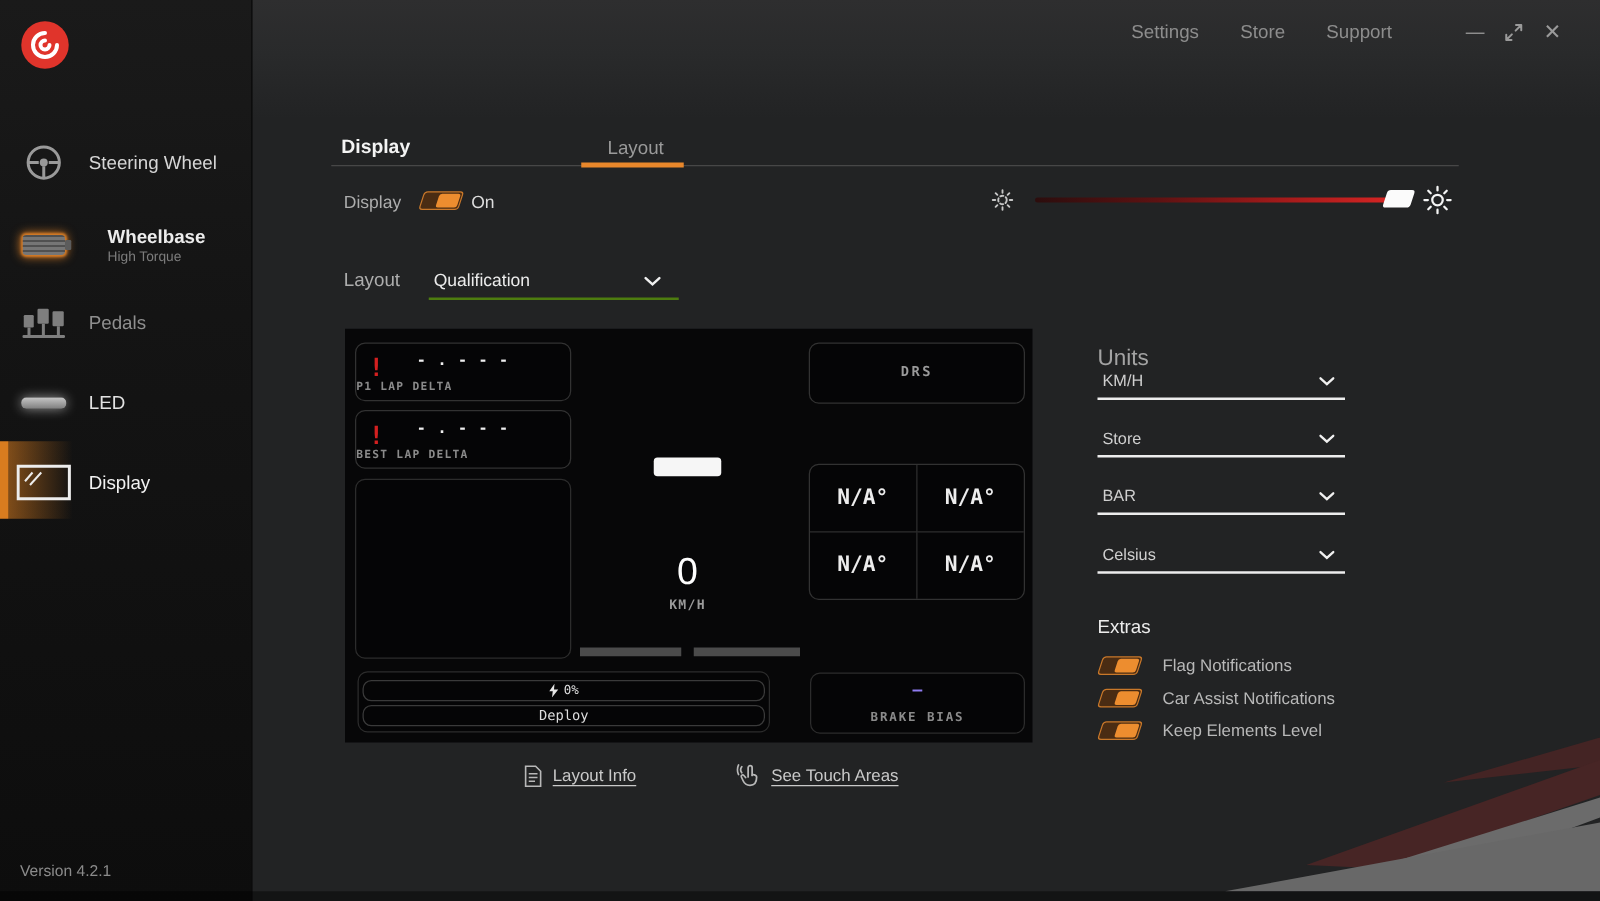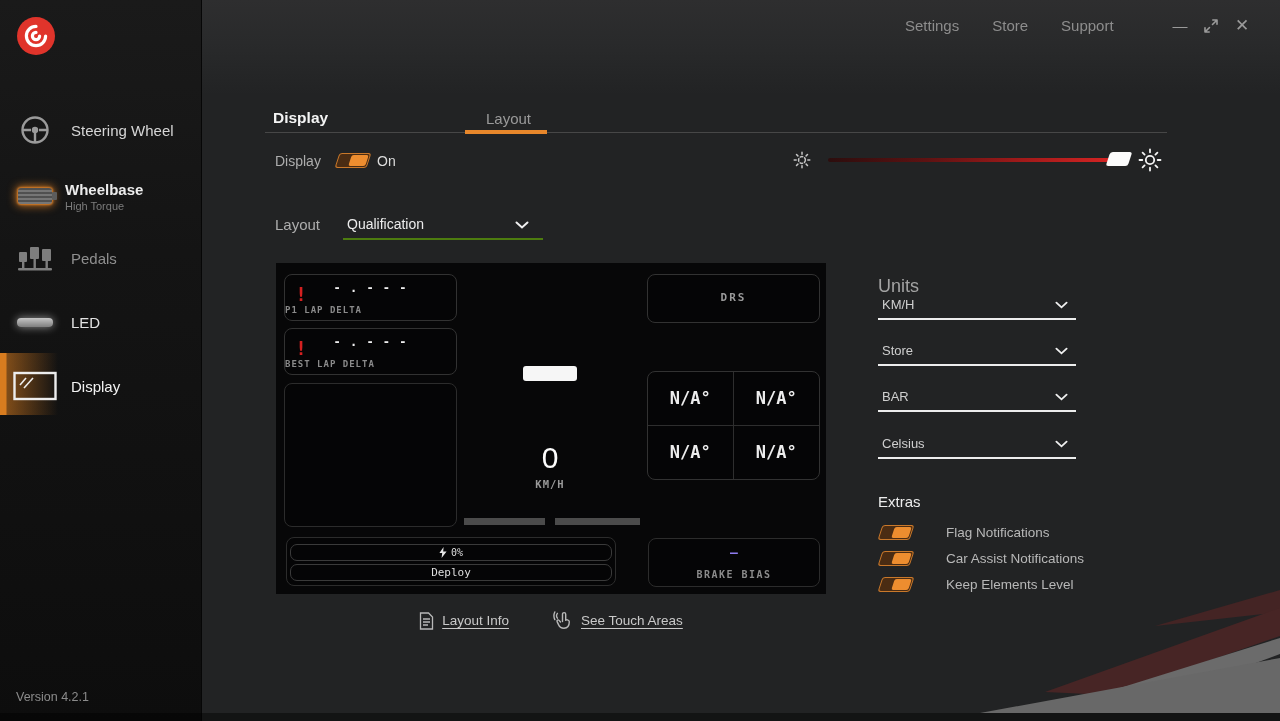--- a/index.html
+++ b/index.html
@@ -106,32 +106,32 @@
     font-size:10px;color:#dedede;}
   .ebar-top{top:6px;} .ebar-bot{top:26px;font-size:11px;}
   .box-brake{left:372px;top:275px;width:170px;height:47px;border-color:#2c2c2c;}
   .brake-dash{position:absolute;left:0;right:0;top:6px;text-align:center;
     font-size:13px;font-weight:bold;color:#8f7cf0;}
   .brake-lbl{position:absolute;left:0;right:0;bottom:6px;text-align:center;
     font-size:10px;font-weight:bold;color:#8b8b8b;letter-spacing:1.5px;}
 
   
   .footer-links{left:276px;top:611px;width:550px;display:flex;justify-content:center;gap:44px;}
-  .flink{display:flex;align-items:center;gap:8px;cursor:pointer;}
+  .flink{display:flex;align-items:center;gap:8px;cursor:pointer;margin-left:36px;}
   .flink span{font-size:13.5px;color:#c9c9c9;text-decoration:underline;text-underline-offset:3px;}
 
   
   .units-title{left:878px;top:276px;font-size:18px;color:#a3a3a3;}
   .udd{left:878px;width:198px;height:24px;border-bottom:2px solid #ededed;cursor:pointer;}
   .udd .val{position:absolute;left:4px;top:3px;font-size:13px;color:#cfcfcf;}
   .udd .chev{position:absolute;right:8px;top:7px;}
   .udd1{top:294px;} .udd2{top:340px;} .udd3{top:386px;} .udd4{top:433px;}
   .extras-title{left:878px;top:493px;font-size:15px;color:#ececec;}
   .xrow{left:880px;display:flex;align-items:center;gap:18px;}
-  .xrow .lbl{font-size:13.5px;color:#b8b8b8;margin-left:16px;}
+  .xrow .lbl{font-size:13.5px;color:#b8b8b8;}
   .xrow1{top:525px;} .xrow2{top:551px;} .xrow3{top:577px;}
 
   
   .swoosh{left:950px;top:590px;width:330px;height:131px;pointer-events:none;}
   .bottom-strip{left:0;right:0;bottom:0;height:8px;background:rgba(0,0,0,.42);}
   svg{display:block;}
 </style>
 </head>
 <body>
 
@@ -177,21 +177,21 @@
           <circle cx="16" cy="16" r="3.2" fill="#9a9a9a"></circle>
         </svg>
       </div>
       <div class="side-label">Steering Wheel</div>
     </div>
 
     <div class="abs side-item item-wb">
       <div class="side-icon">
           <div class="wb-icon"></div>
         </div>
-      <div style="margin-left:8px;">
+      <div style="margin-left:29px;">
         <div class="side-label" style="margin-left:0;font-weight:600;color:#ececec;">Wheelbase</div>
         <div class="side-sub">High Torque</div>
       </div>
     </div>
 
     <div class="abs side-item item-pd">
       <div class="side-icon">
         <svg width="36" height="26" viewBox="0 0 36 26">
           <g fill="#7e7e7e">
             <rect x="2" y="7" width="8" height="10" rx="1"></rect>

